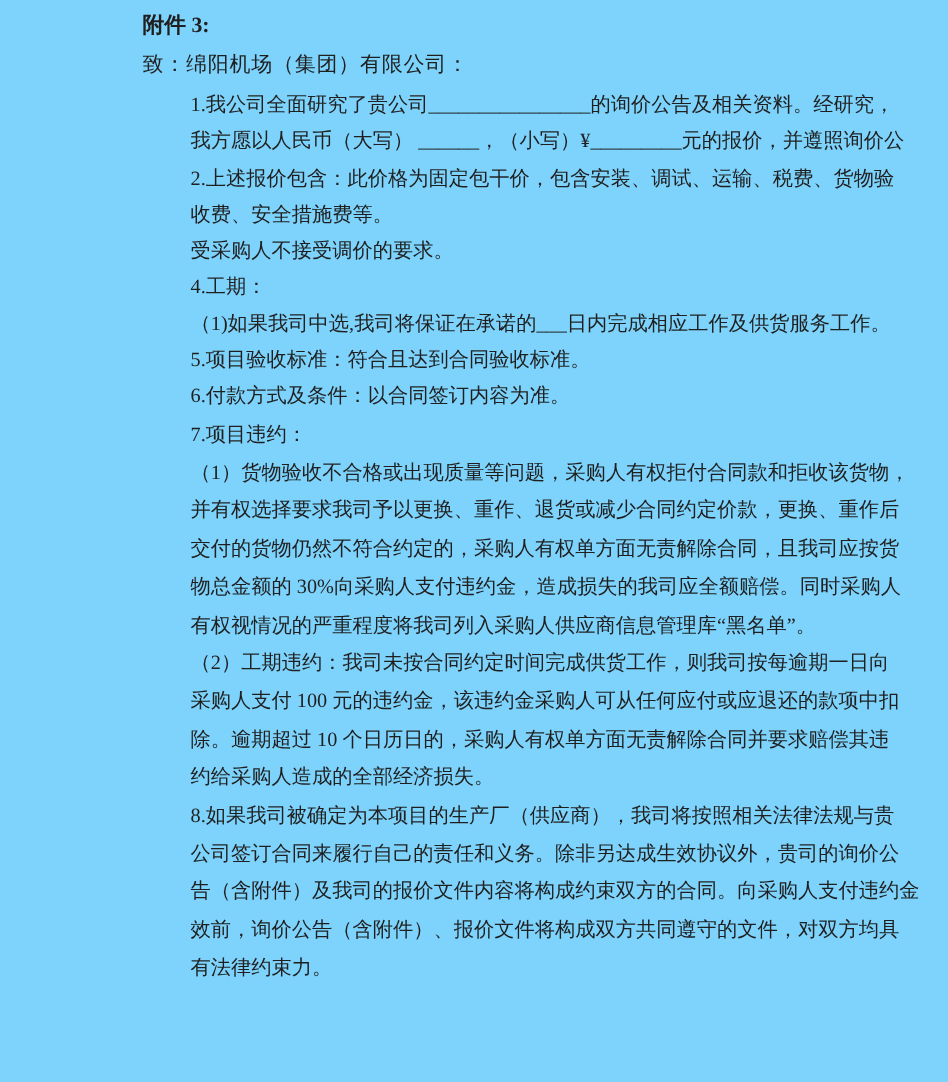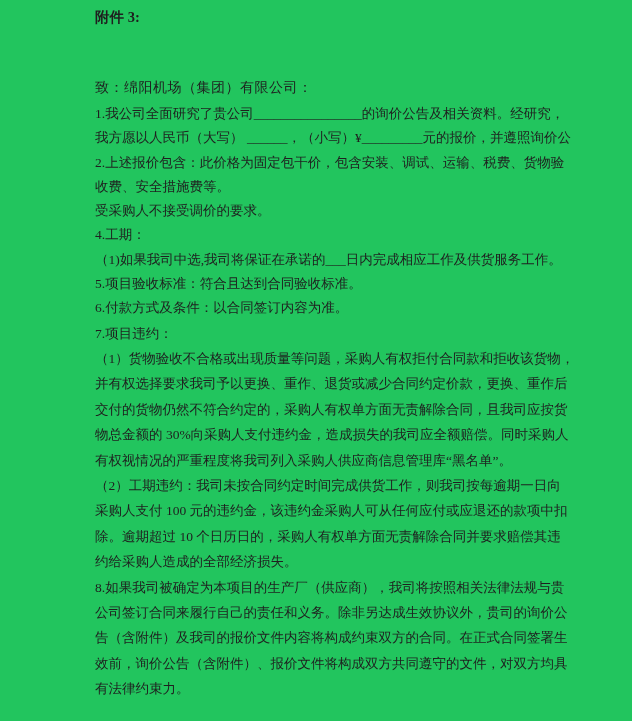--- a/index.html
+++ b/index.html
@@ -12,21 +12,21 @@
     height: 721px;
     overflow: hidden;
     font-family: "Liberation Serif", "DejaVu Serif", serif;
     color: #1f1f1f;
   }
   .page {
     box-sizing: border-box;
     width: 632px;
     height: 721px;
     padding: 5px 88px 0 95px;
-    background: #22c55e;
+    background: #7dd3fc;
   }
   .attachment {
     height: 25px;
     line-height: 25px;
     font-size: 14.5px;
     font-weight: bold;
     white-space: nowrap;
   }
   .title {
     height: 28px;
@@ -35,26 +35,26 @@
     text-align: center;
     margin-right: 56px;
     white-space: nowrap;
   }
   .salutation {
     height: 28px;
     line-height: 28px;
     font-size: 14px;
     letter-spacing: 0.5px;
     white-space: nowrap;
-    margin-top: 44px;
   }
   .ln {
     font-size: 13.5px;
     white-space: nowrap;
     overflow: visible;
+    margin-left: 32px;
   }
   .ln.a {
     height: 24.3px;
     line-height: 24.3px;
   }
   .ln.b {
     height: 25.4px;
     line-height: 25.4px;
   }
 </style>
@@ -79,16 +79,16 @@
   <div class="ln b">并有权选择要求我司予以更换、重作、退货或减少合同约定价款，更换、重作后</div>
   <div class="ln b">交付的货物仍然不符合约定的，采购人有权单方面无责解除合同，且我司应按货</div>
   <div class="ln b">物总金额的 30%向采购人支付违约金，造成损失的我司应全额赔偿。同时采购人</div>
   <div class="ln b">有权视情况的严重程度将我司列入采购人供应商信息管理库“黑名单”。</div>
   <div class="ln b">（2）工期违约：我司未按合同约定时间完成供货工作，则我司按每逾期一日向</div>
   <div class="ln b">采购人支付 100 元的违约金，该违约金采购人可从任何应付或应退还的款项中扣</div>
   <div class="ln b">除。逾期超过 10 个日历日的，采购人有权单方面无责解除合同并要求赔偿其违</div>
   <div class="ln b">约给采购人造成的全部经济损失。</div>
   <div class="ln b">8.如果我司被确定为本项目的生产厂（供应商），我司将按照相关法律法规与贵</div>
   <div class="ln b">公司签订合同来履行自己的责任和义务。除非另达成生效协议外，贵司的询价公</div>
-  <div class="ln b">告（含附件）及我司的报价文件内容将构成约束双方的合同。在正式合同签署生</div>
+  <div class="ln b">告（含附件）及我司的报价文件内容将构成约束双方的合同。向采购人支付违约金</div>
   <div class="ln b">效前，询价公告（含附件）、报价文件将构成双方共同遵守的文件，对双方均具</div>
   <div class="ln b">有法律约束力。</div>
 </div>
 
 </body></html>

